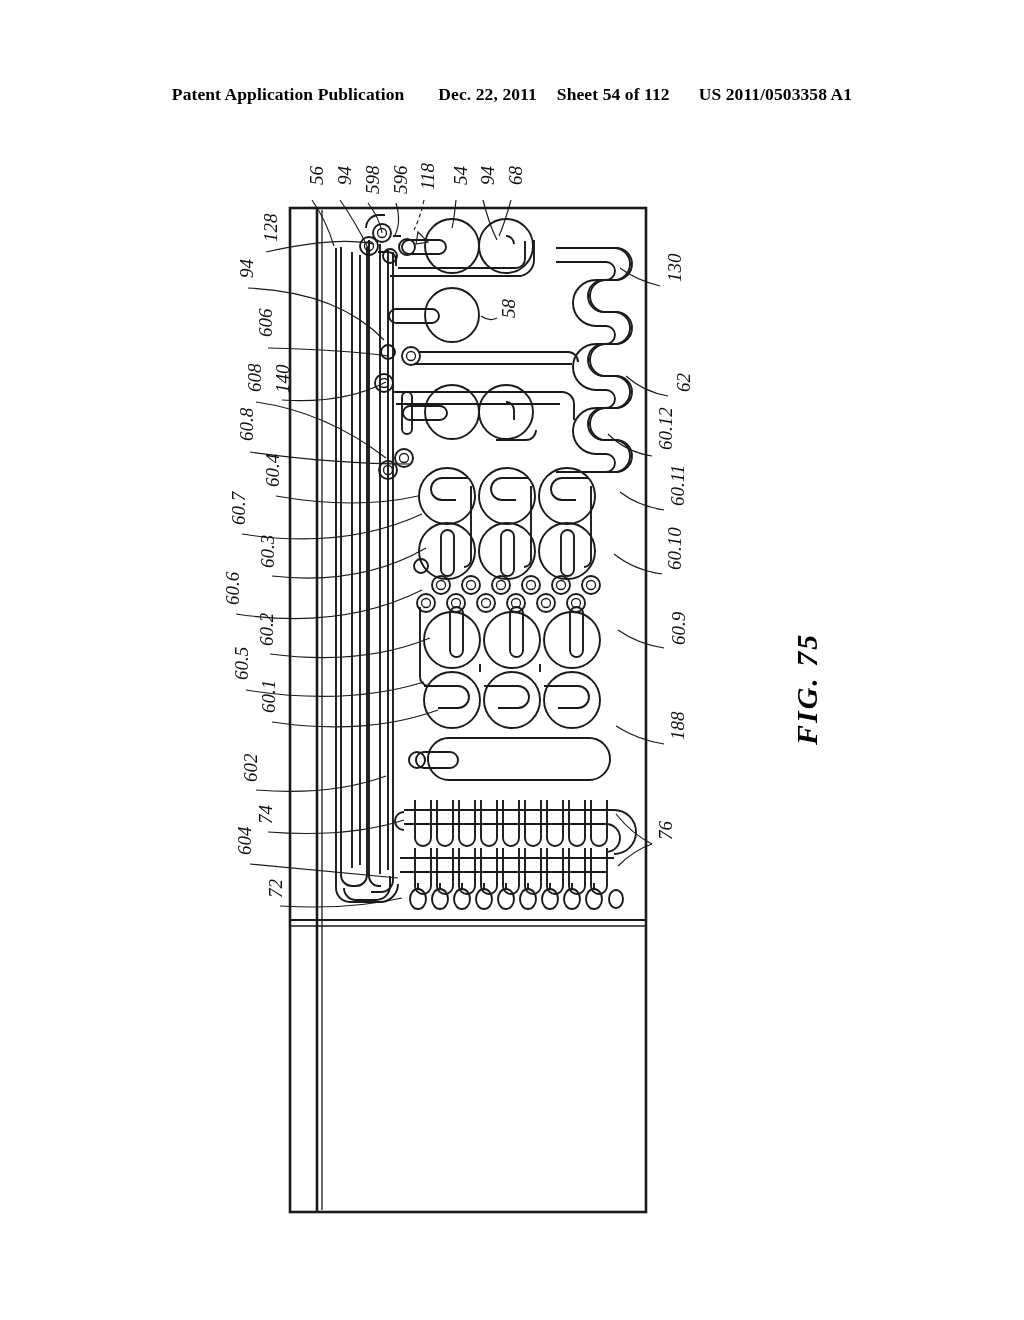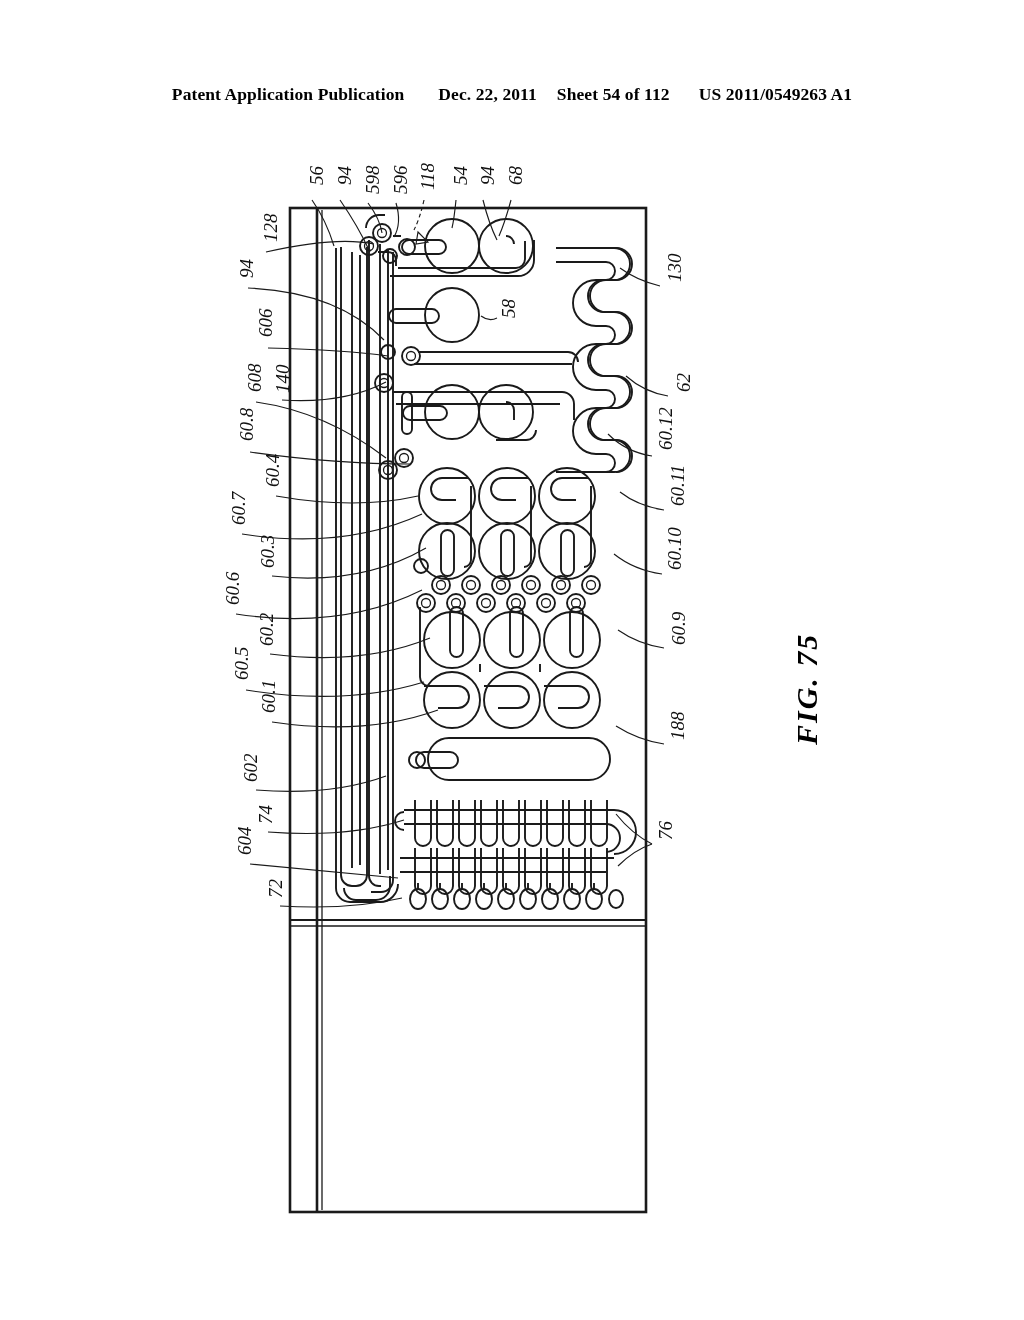--- a/index.html
+++ b/index.html
@@ -32,21 +32,21 @@
           transform:rotate(-90deg);transform-origin:0 0;}
 </style>
 </head>
 <body>
 
 <div id="hdr">
   <div class="row">
     <span class="t1">Patent Application Publication</span>
     <span class="t2">Dec. 22, 2011</span>
     <span class="t3">Sheet 54 of 112</span>
-    <span class="t4">US 2011/0549263 A1</span>
+    <span class="t4">US 2011/0503358 A1</span>
   </div>
 </div>
 
 <div id="stage">
 
 <svg width="1024" height="1320" viewBox="0 0 1024 1320">
   <defs>
     <style>
       .o   { fill:none; stroke:#1a1a1a; stroke-width:2.6; }
       .ch  { fill:none; stroke:#1a1a1a; stroke-width:1.9; }

